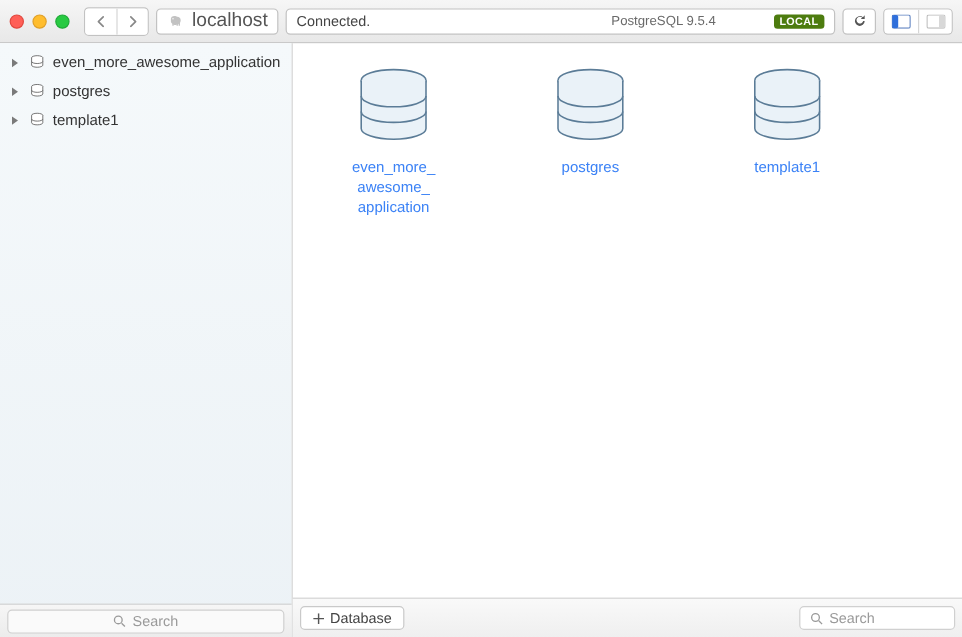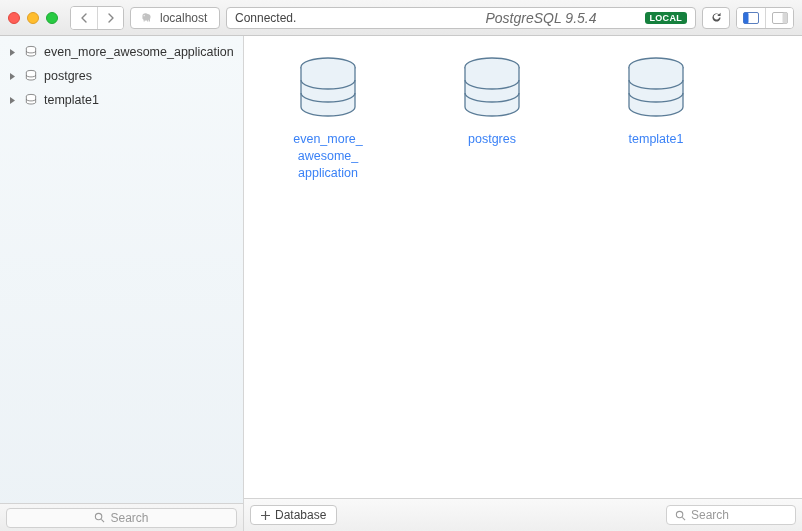--- a/index.html
+++ b/index.html
@@ -9,27 +9,27 @@
 .traffic { display: flex; gap: 7px; margin-right: 6px; }
 .traffic span { width: 12px; height: 12px; border-radius: 50%; display: inline-block; }
 .tl-red { background: #ff5f57; border: 0.5px solid #e1483f; }
 .tl-yellow { background: #ffbd2e; border: 0.5px solid #e0a028; }
 .tl-green { background: #28ca42; border: 0.5px solid #1fab37; }
 
 .nav-seg { display: flex; border: 1px solid #c2c2c2; border-radius: 4px; overflow: hidden; background: #fff; }
 .nav-seg button { width: 26px; height: 22px; background: #fff; border: none; display: flex; align-items: center; justify-content: center; color: #888; cursor: pointer; }
 .nav-seg button + button { border-left: 1px solid #d6d6d6; }
 
-.host-field { display: flex; align-items: center; gap: 6px; border: 1px solid #c2c2c2; background: #fff; border-radius: 4px; height: 22px; padding: 0 8px; min-width: 90px; color: #555; font-size: 12px; }
+.host-field { display: flex; align-items: center; gap: 6px; border: 1px solid #c2c2c2; background: #fff; border-radius: 4px; height: 22px; padding: 0 8px; min-width: 90px; color: #555; font-size: 16px; }
 .host-field svg { opacity: 0.6; }
 
 .status-bar { flex: 1; border: 1px solid #c2c2c2; background: #fff; border-radius: 4px; height: 22px; padding: 0 8px; display: flex; align-items: center; font-size: 12px; color: #444; gap: 44px; }
 .status-bar .spacer { flex: 1; }
-.status-bar .version { color: #6a6a6a; font-size: 14px; margin-right: 4px; font-style: italic; }
-.local-badge { background: #15803d; color: #fff; font-size: 9px; border-radius: 3px; padding: 1px 5px; font-weight: 600; letter-spacing: 0.3px; }
+.status-bar .version { color: #6a6a6a; font-size: 11px; margin-right: 4px; }
+.local-badge { background: #4d7c0f; color: #fff; font-size: 9px; border-radius: 3px; padding: 1px 5px; font-weight: 600; letter-spacing: 0.3px; }
 
 .tool-btn { width: 28px; height: 22px; border: 1px solid #c2c2c2; background: #fff; border-radius: 4px; display: flex; align-items: center; justify-content: center; color: #555; cursor: pointer; }
 
 .view-seg { display: flex; border: 1px solid #c2c2c2; border-radius: 4px; overflow: hidden; background: #fff; }
 .view-seg button { width: 28px; height: 20px; border: none; background: #fff; display: flex; align-items: center; justify-content: center; cursor: pointer; }
 .view-seg button + button { border-left: 1px solid #d6d6d6; }
 .view-seg .sel svg rect.left { fill: #2f6fdb; }
 
 .content { flex: 1; display: flex; min-height: 0; }
 .sidebar { width: 244px; background: linear-gradient(#f5f9fb, #ecf2f6); border-right: 1px solid #d5d5d5; display: flex; flex-direction: column; }

